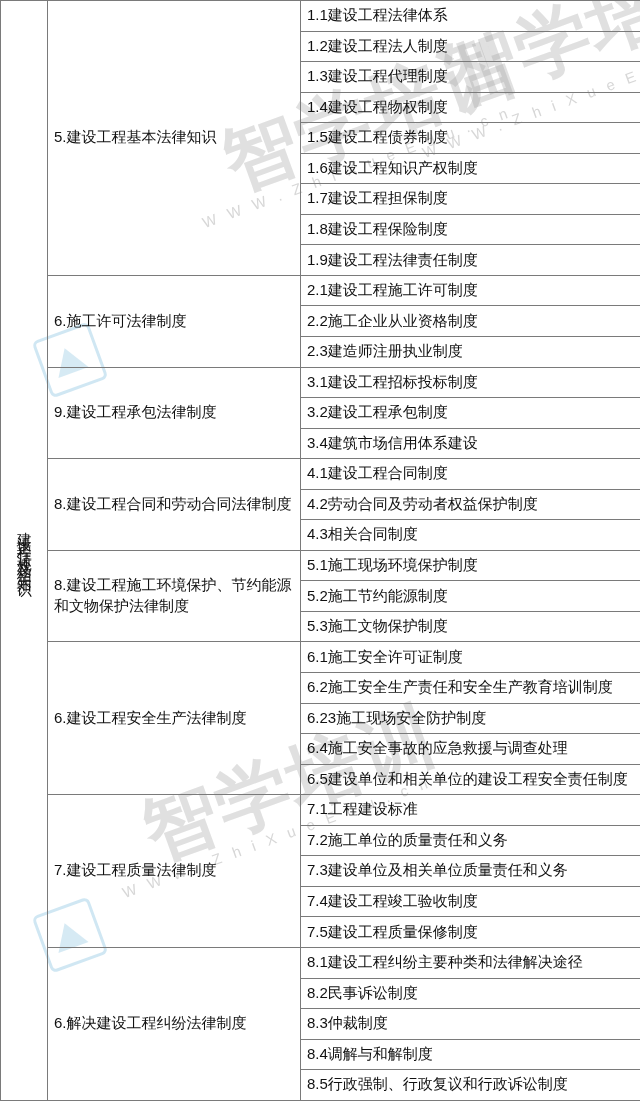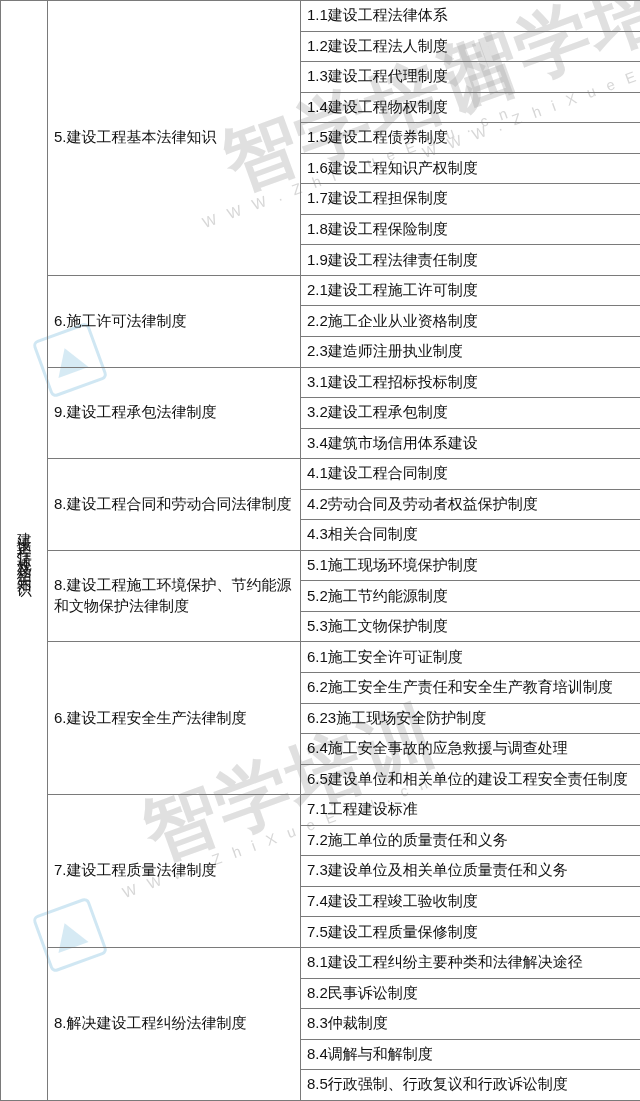--- a/index.html
+++ b/index.html
@@ -224,21 +224,21 @@
         <td class="col-item">7.3建设单位及相关单位质量责任和义务</td>
       </tr>
     <tr>
         <td class="col-item">7.4建设工程竣工验收制度</td>
       </tr>
     <tr>
         <td class="col-item">7.5建设工程质量保修制度</td>
       </tr>
 
     <tr>
-      <td class="col-chapter" rowspan="5">8.解决建设工程纠纷法律制度</td>
+      <td class="col-chapter" rowspan="5">6.解决建设工程纠纷法律制度</td>
       <td class="col-item">8.1建设工程纠纷主要种类和法律解决途径</td>
     </tr>
     <tr>
         <td class="col-item">8.2民事诉讼制度</td>
       </tr>
     <tr>
         <td class="col-item">8.3仲裁制度</td>
       </tr>
     <tr>
         <td class="col-item">8.4调解与和解制度</td>

